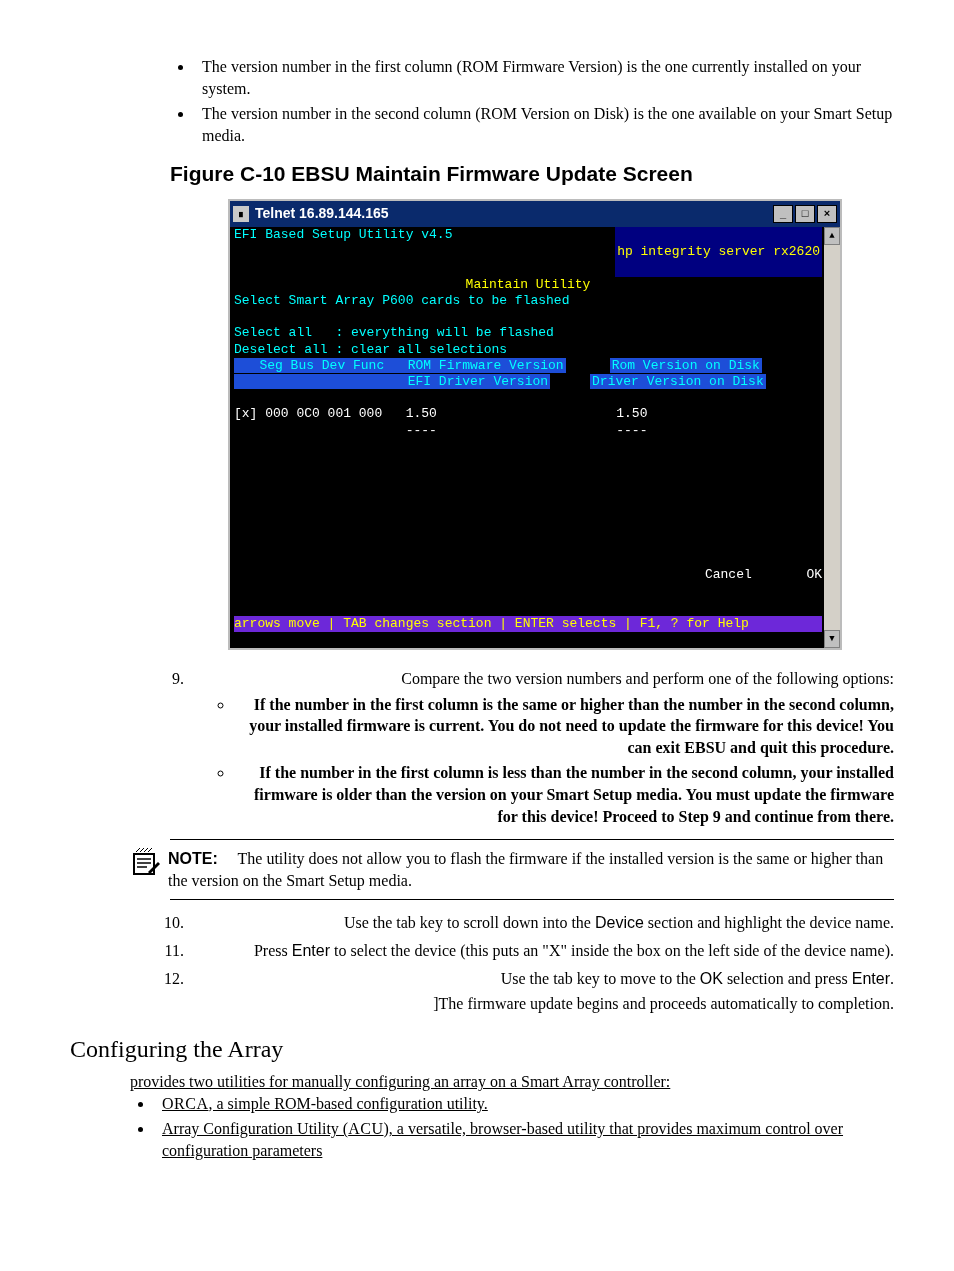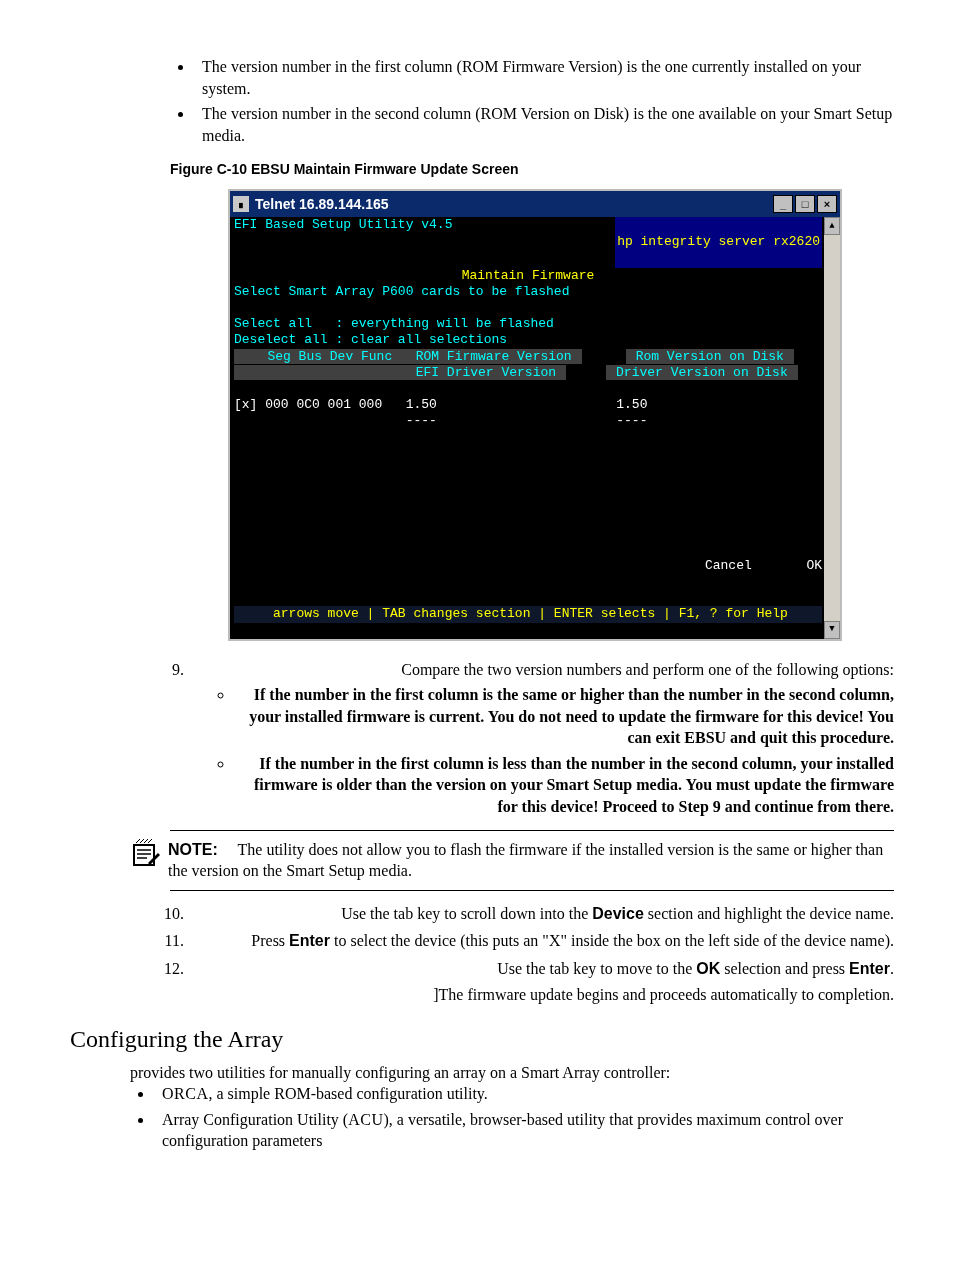--- a/index.html
+++ b/index.html
@@ -7,27 +7,27 @@
     font-size: 16px;
     color: #000;
     background: #fff;
     margin: 0;
     padding: 56px 60px 40px 60px;
     width: 954px;
     box-sizing: border-box;
     line-height: 1.35;
   }
   .body-text { margin-left: 110px; }
-  .body-text-wide { margin-left: 70px; }
+  .body-text-wide { margin-left: 70px; text-decoration: underline; }
   ul.doc-bullets { margin: 0 0 14px 0; padding-left: 24px; }
   ul.doc-bullets li { margin-bottom: 4px; padding-left: 8px; }
   .figure-caption {
     font-family: Arial, Helvetica, sans-serif;
     font-weight: bold;
-    font-size: 14px;
+    font-size: 21px;
     margin: 14px 0 10px 110px;
   }
   
   .screenshot-wrap { margin: 10px 0 18px 168px; }
   .win {
     width: 610px;
     border: 2px solid #bcbcbc;
     background: #000;
     font-family: "Lucida Console", "Courier New", monospace;
     font-size: 13px;
@@ -61,39 +61,39 @@
     display:flex; flex-direction:column; justify-content:space-between;
   }
   .term-scroll .arrow {
     height:16px; background:#c0c0c0; border:1px solid #808080; font-size:9px;
     display:flex; align-items:center; justify-content:center; color:#000;
   }
   .term-content { padding:0 18px 0 4px; }
   .row { white-space: pre; line-height: 1.25; min-height:16px;}
   .cyan { color:#00ffff; }
   .yellow { color:#ffff00; }
-  .green-bar { background:#404040; color:#00ffff; padding:0 10px; }
-  .blue-bar  { background:#0f172a; color:#ffff00;padding-left:39px; }
+  .green-bar { background:#1d4ed8; color:#00ffff; padding:0 2px; }
+  .blue-bar  { background:#6d28d9; color:#ffff00; }
   .term-heading { display:flex; }
   .term-heading .right { color:#ffff00; margin-left:auto; background:#000080; padding:17px 2px;}
   .hr-sep { border-top:1px solid #000; margin:10px 0 8px 110px; }
   .hr-sep-full { border-top:1px solid #000; margin:8px 0 8px 110px; }
   .note-row { display:flex; margin:6px 0 4px 70px; align-items:flex-start; }
   .note-icon { width:38px; flex:none; font-size:28px; padding-top:0px; }
   .note-text { flex:1; }
   .note-text .label { font-family: Arial, Helvetica, sans-serif; font-weight:bold; }
   ol.proc {
     margin: 12px 0 12px 88px;
     padding-left: 40px;
   }
   ol.proc > li { padding-left: 14px; margin-bottom: 6px; text-align: right; }
   ol.proc > li::marker { font-variant-numeric: normal; }
   .inner-bullets { padding-left: 32px; margin:4px 0 4px 0;font-weight:bold; }
   .inner-bullets li { margin-bottom:4px; padding-left:8px; }
-  .bold-sans { font-family: Arial, Helvetica, sans-serif; font-weight: bold; }
+  .bold-sans { font-family: Arial, Helvetica, sans-serif; font-weight: normal; }
   h2.section {
     font-family: "Palatino Linotype", "Book Antiqua", Palatino, serif;
     font-weight: normal;
     font-size: 24px;
     margin: 18px 0 6px 10px;
   }
   .sc { font-variant: small-caps; letter-spacing:0.5px; }
   .footer {
     position:relative; margin-top:140px; font-size:14px; margin-left:10px;
     display:flex; gap:14px;
@@ -121,21 +121,21 @@
       <span class="winbtn">_</span>
       <span class="winbtn">□</span>
       <span class="winbtn">×</span>
     </div>
     <div class="term-body">
       <div class="term-content">
         <div class="row term-heading">
           <span class="cyan">EFI Based Setup Utility v4.5</span>
           <span class="right">hp integrity server rx2620</span>
         </div>
-        <div class="row" style="text-align:center;"><span class="yellow">Maintain Firmware</span></div>
+        <div class="row" style="text-align:center;"><span class="yellow">Maintain Utility</span></div>
         <div class="row cyan">Select Smart Array P600 cards to be flashed</div>
         <div class="row" style="height:6px;"></div>
         <div class="row cyan">Select all   : everything will be flashed</div>
         <div class="row cyan">Deselect all : clear all selections</div>
         <div class="row"><span class="green-bar">   Seg Bus Dev Func   ROM Firmware Version</span><span class="green-bar" style="margin-left:44px;">Rom Version on Disk</span></div>
         <div class="row"><span class="green-bar">                      EFI Driver Version</span><span class="green-bar" style="margin-left:40px;">Driver Version on Disk</span></div>
         <div class="row" style="height:6px;"></div>
         <div class="row">[x] 000 0C0 001 000   1.50                       1.50</div>
         <div class="row">                      ----                       ----</div>
         <div class="row" style="height:16px;"></div>

